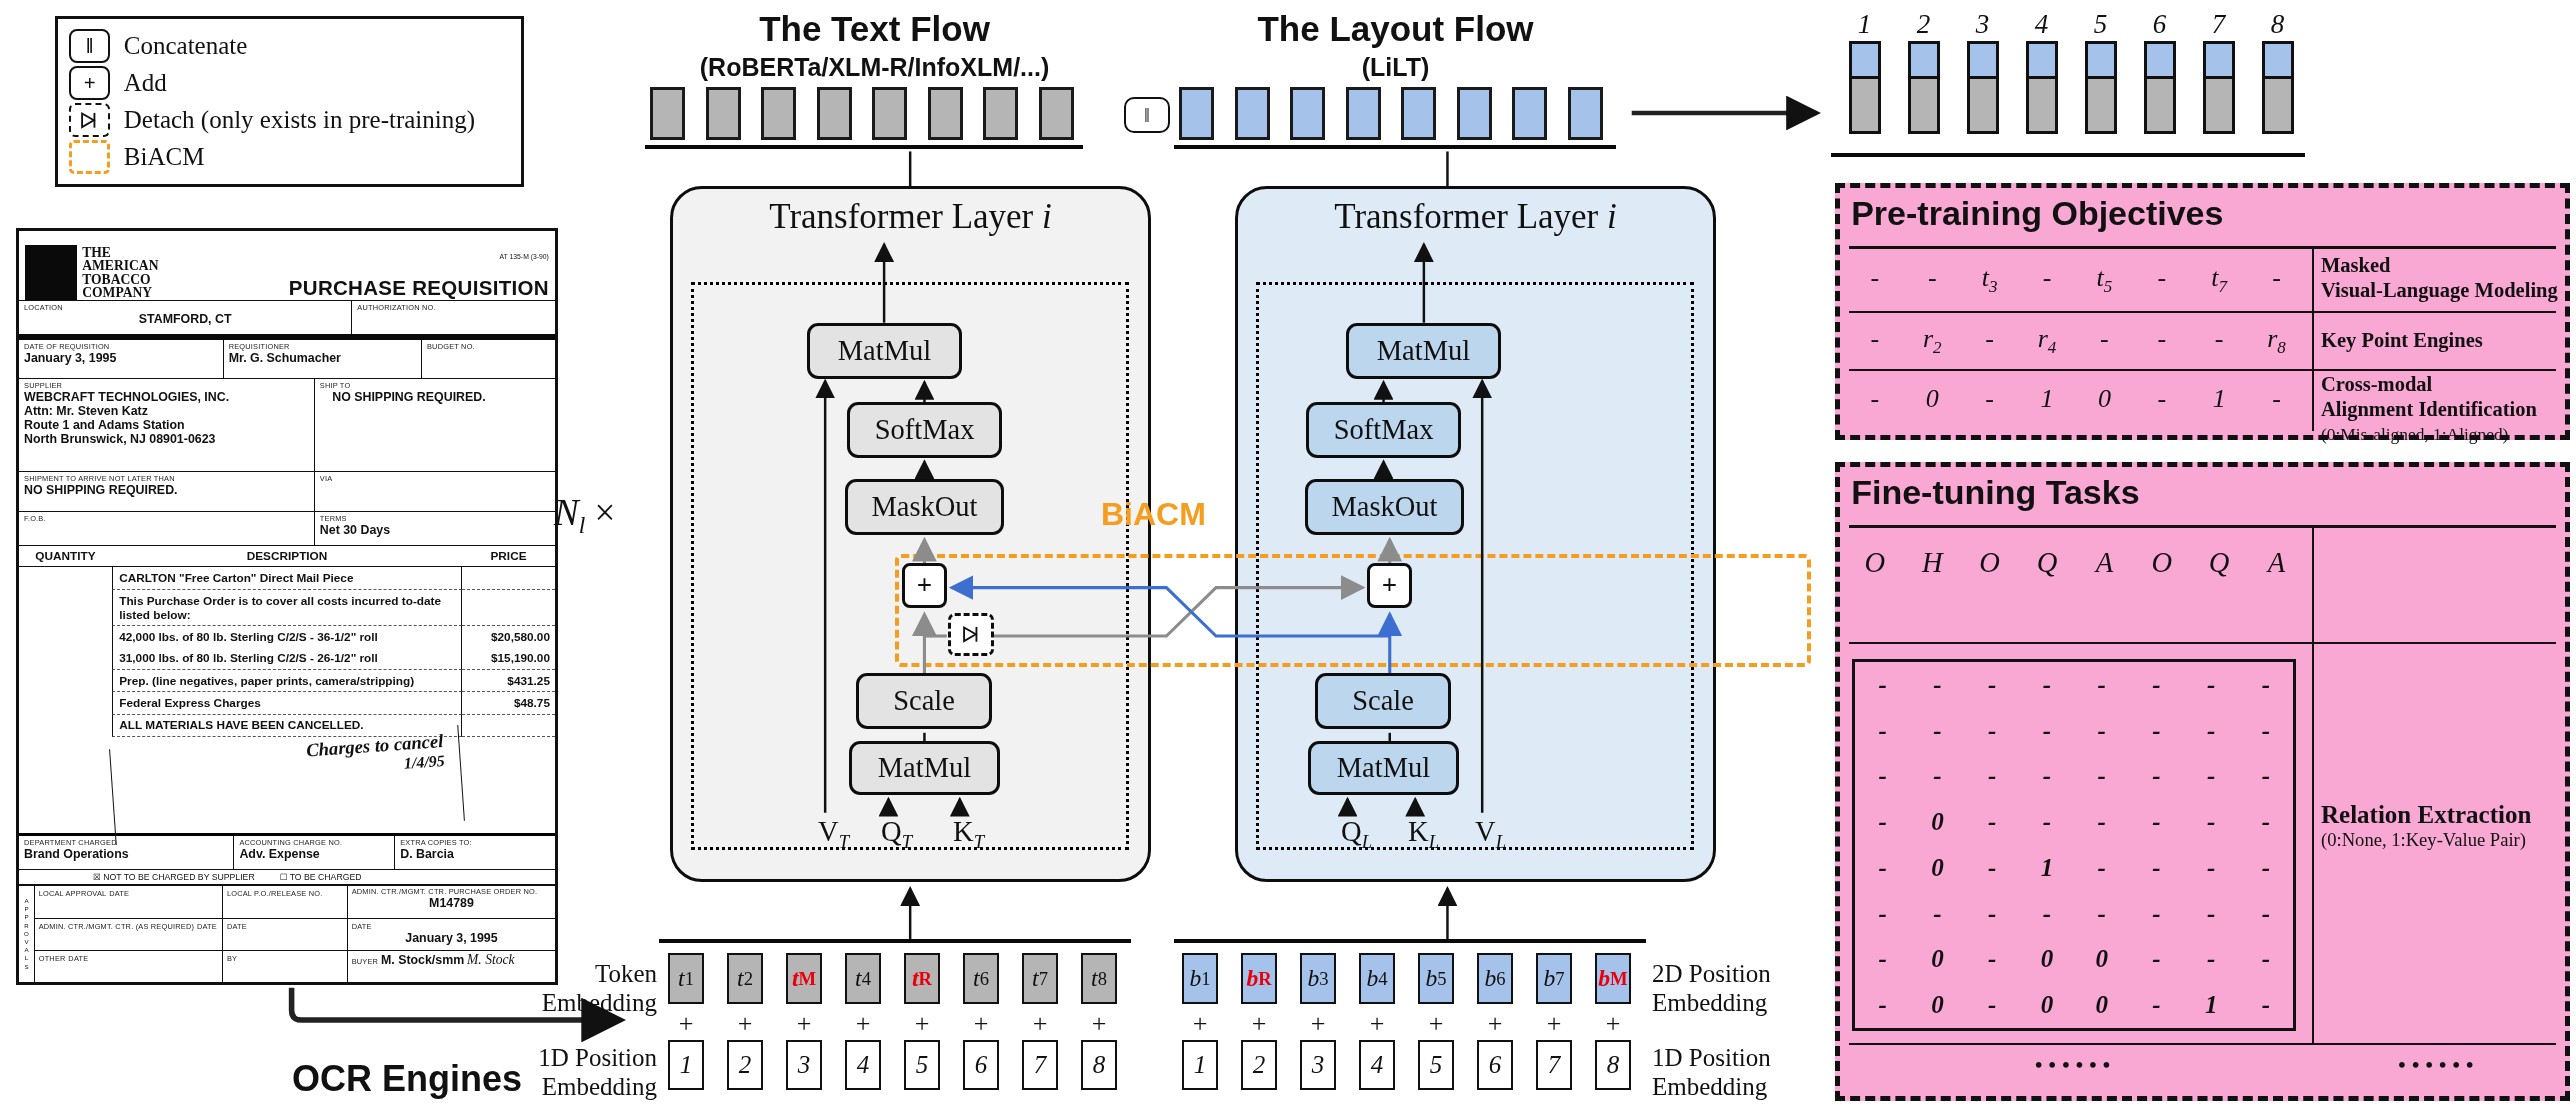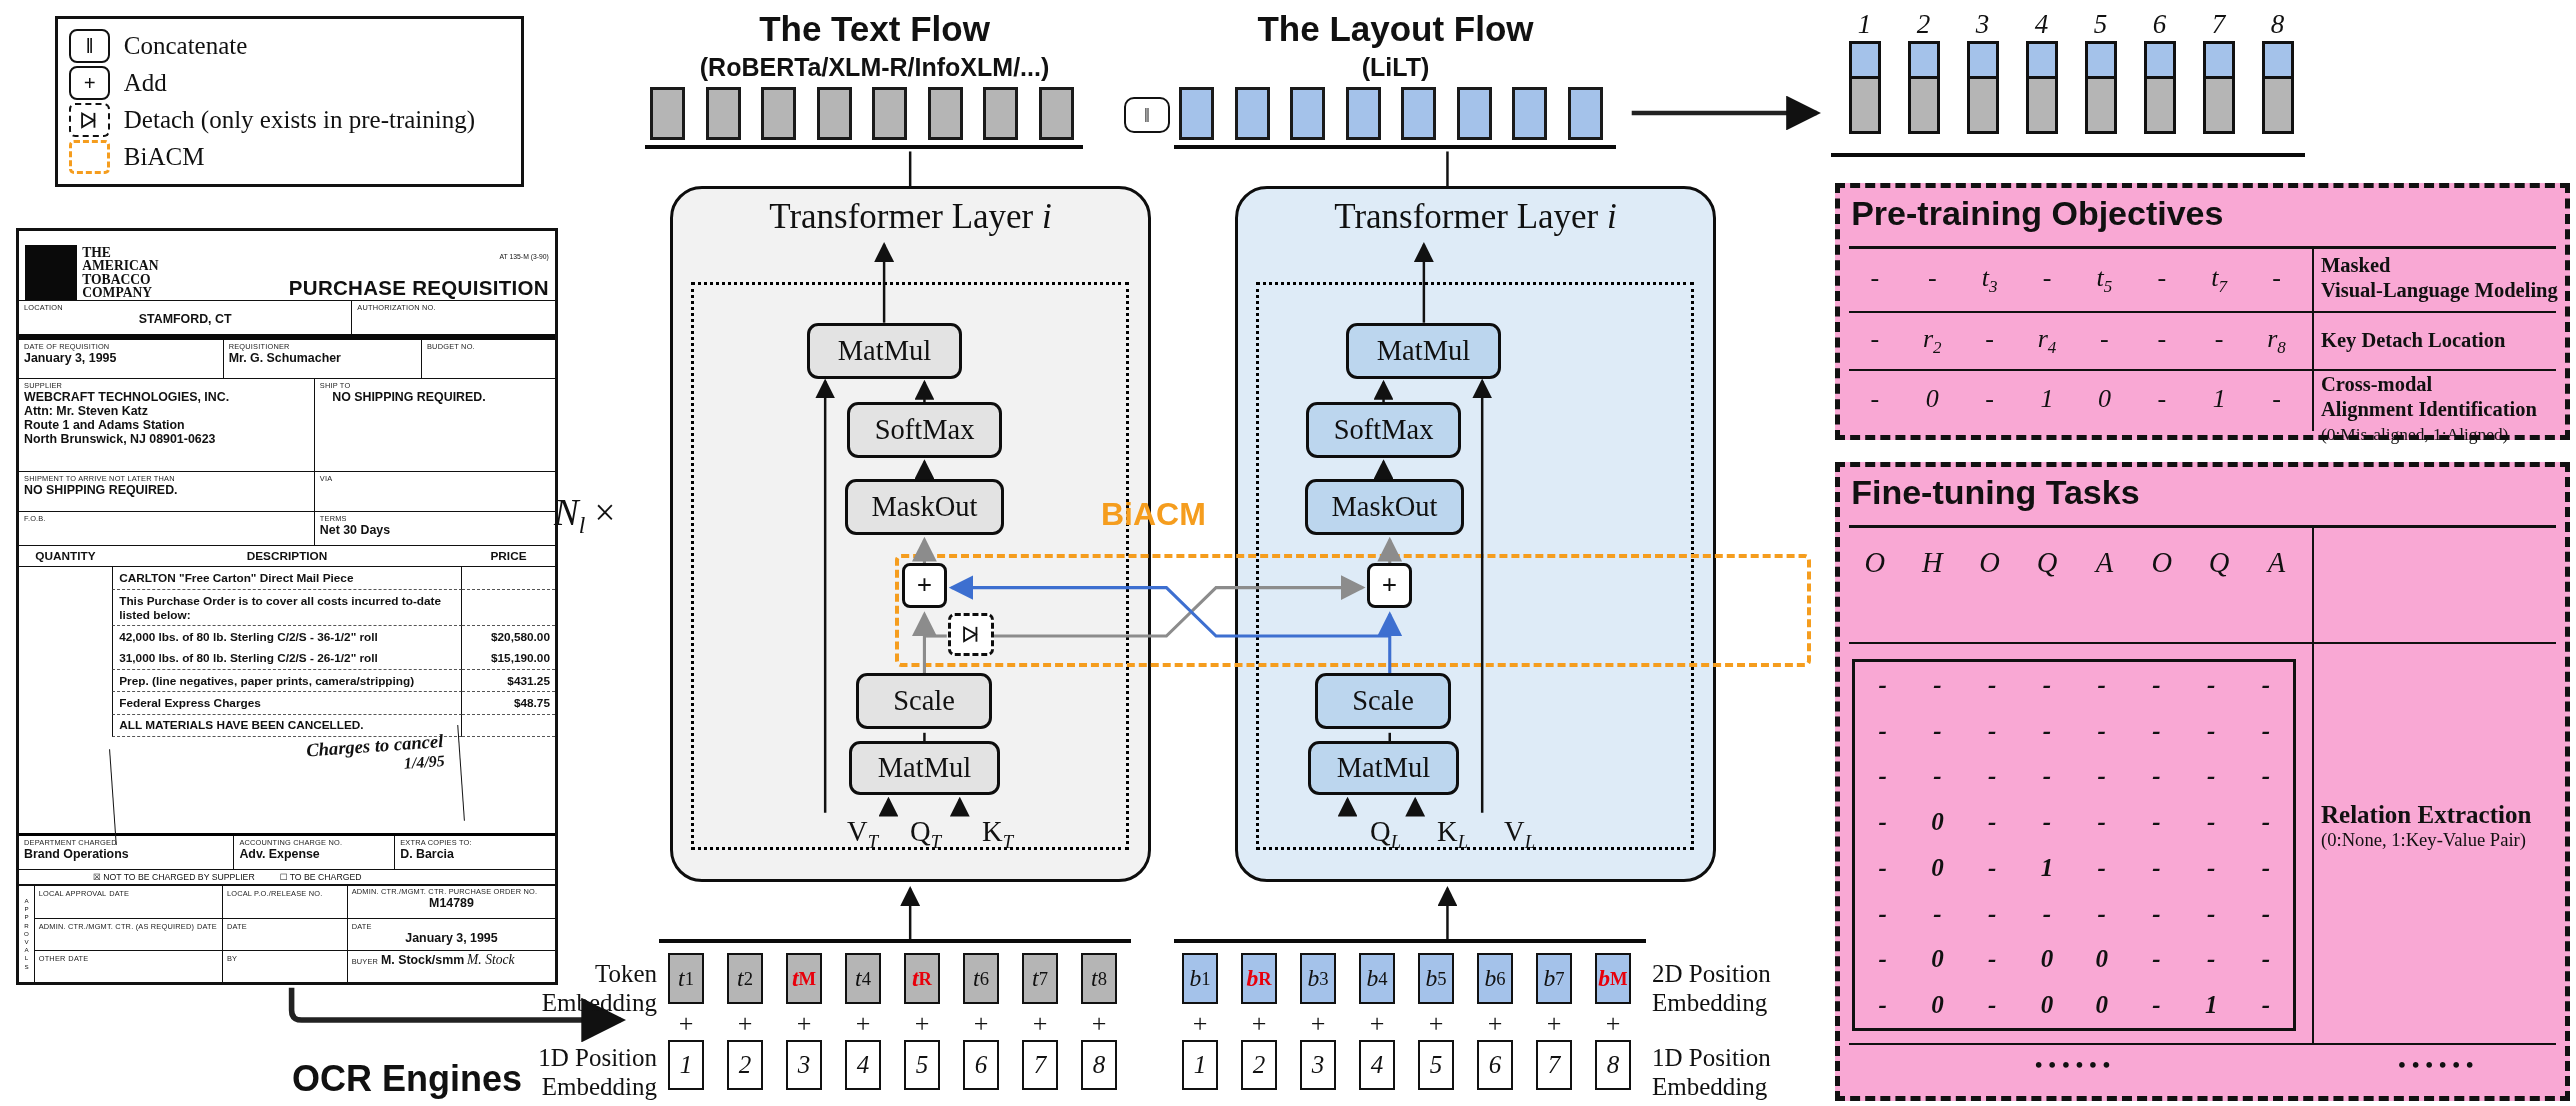--- a/index.html
+++ b/index.html
@@ -67,21 +67,21 @@
   .flow-outer.text   { left:670px; top:186px; width:481px; height:696px; background:#f2f2f2; }
   .flow-outer.layout { left:1235px; top:186px; width:481px; height:696px; background:#deebf7; }
   .layer-title { font-size:35px; text-align:center; z-index:4; }
   .dotted-box { border:3.1px dotted #000; z-index:1; }
   .block { border:3.1px solid #0d0d0d; border-radius:11.2px; display:flex; align-items:center; justify-content:center;
            font-size:28.5px; z-index:6; }
   .block.tfill { background:#e3e3e3; }
   .block.lfill { background:#bcd6ee; }
   .block.small { background:#fff; border-radius:8px; font-size:27px; font-weight:bold; }
   .block.detach { background:#fff; border-style:dashed; border-width:3.1px; border-radius:6.8px; }
-  .qkv { font-size:28.5px; z-index:6; text-align:center;margin-left:37px; }
+  .qkv { font-size:28.5px; z-index:6; text-align:right; }
   .qkv sub, .tok sub { font-size:18.6px; }
   .biacm-box { left:895px; top:554px; width:916px; height:113px; border:4.3px dashed #F59D1E; border-radius:6.2px; z-index:2; }
   .biacm-label { left:1101px; top:496px; width:161px; font-family:"Liberation Sans", sans-serif; font-weight:bold;
                  font-size:32px; color:#F59D1E; z-index:6; }
   .nl { left:554px; top:491px; width:105px; font-size:37px; z-index:4; }
   .nl sub { font-size:23.6px; }
 
   
   .bar-row { display:grid; grid-template-columns:repeat(8,35px); column-gap:20.5px; z-index:4; }
   .bar { width:35px; height:53px; border:3.1px solid #1a1a1a; }
@@ -693,21 +693,21 @@
     <div class="cell"><i>-</i><sub><i></i></sub></div>
         <div class="cell"><i>r</i><sub><i>2</i></sub></div>
         <div class="cell"><i>-</i><sub><i></i></sub></div>
         <div class="cell"><i>r</i><sub><i>4</i></sub></div>
         <div class="cell"><i>-</i><sub><i></i></sub></div>
         <div class="cell"><i>-</i><sub><i></i></sub></div>
         <div class="cell"><i>-</i><sub><i></i></sub></div>
         <div class="cell"><i>r</i><sub><i>8</i></sub></div>
       </div>
     <div class="pt-label" style="left:481px;top:140px">
-      <div>Key Detach Location</div>
+      <div>Key Point Engines</div>
     </div>
     <div class="hrule" style="left:8.7px;right:8.7px;top:181px;height:1.9px"></div>
     <div class="cells8" style="left:6.2px;top:183px;width:459px;height:60px">
 
     <div class="cell"><i>-</i><sub><i></i></sub></div>
         <div class="cell"><i>0</i><sub><i></i></sub></div>
         <div class="cell"><i>-</i><sub><i></i></sub></div>
         <div class="cell"><i>1</i><sub><i></i></sub></div>
         <div class="cell"><i>0</i><sub><i></i></sub></div>
         <div class="cell"><i>-</i><sub><i></i></sub></div>

